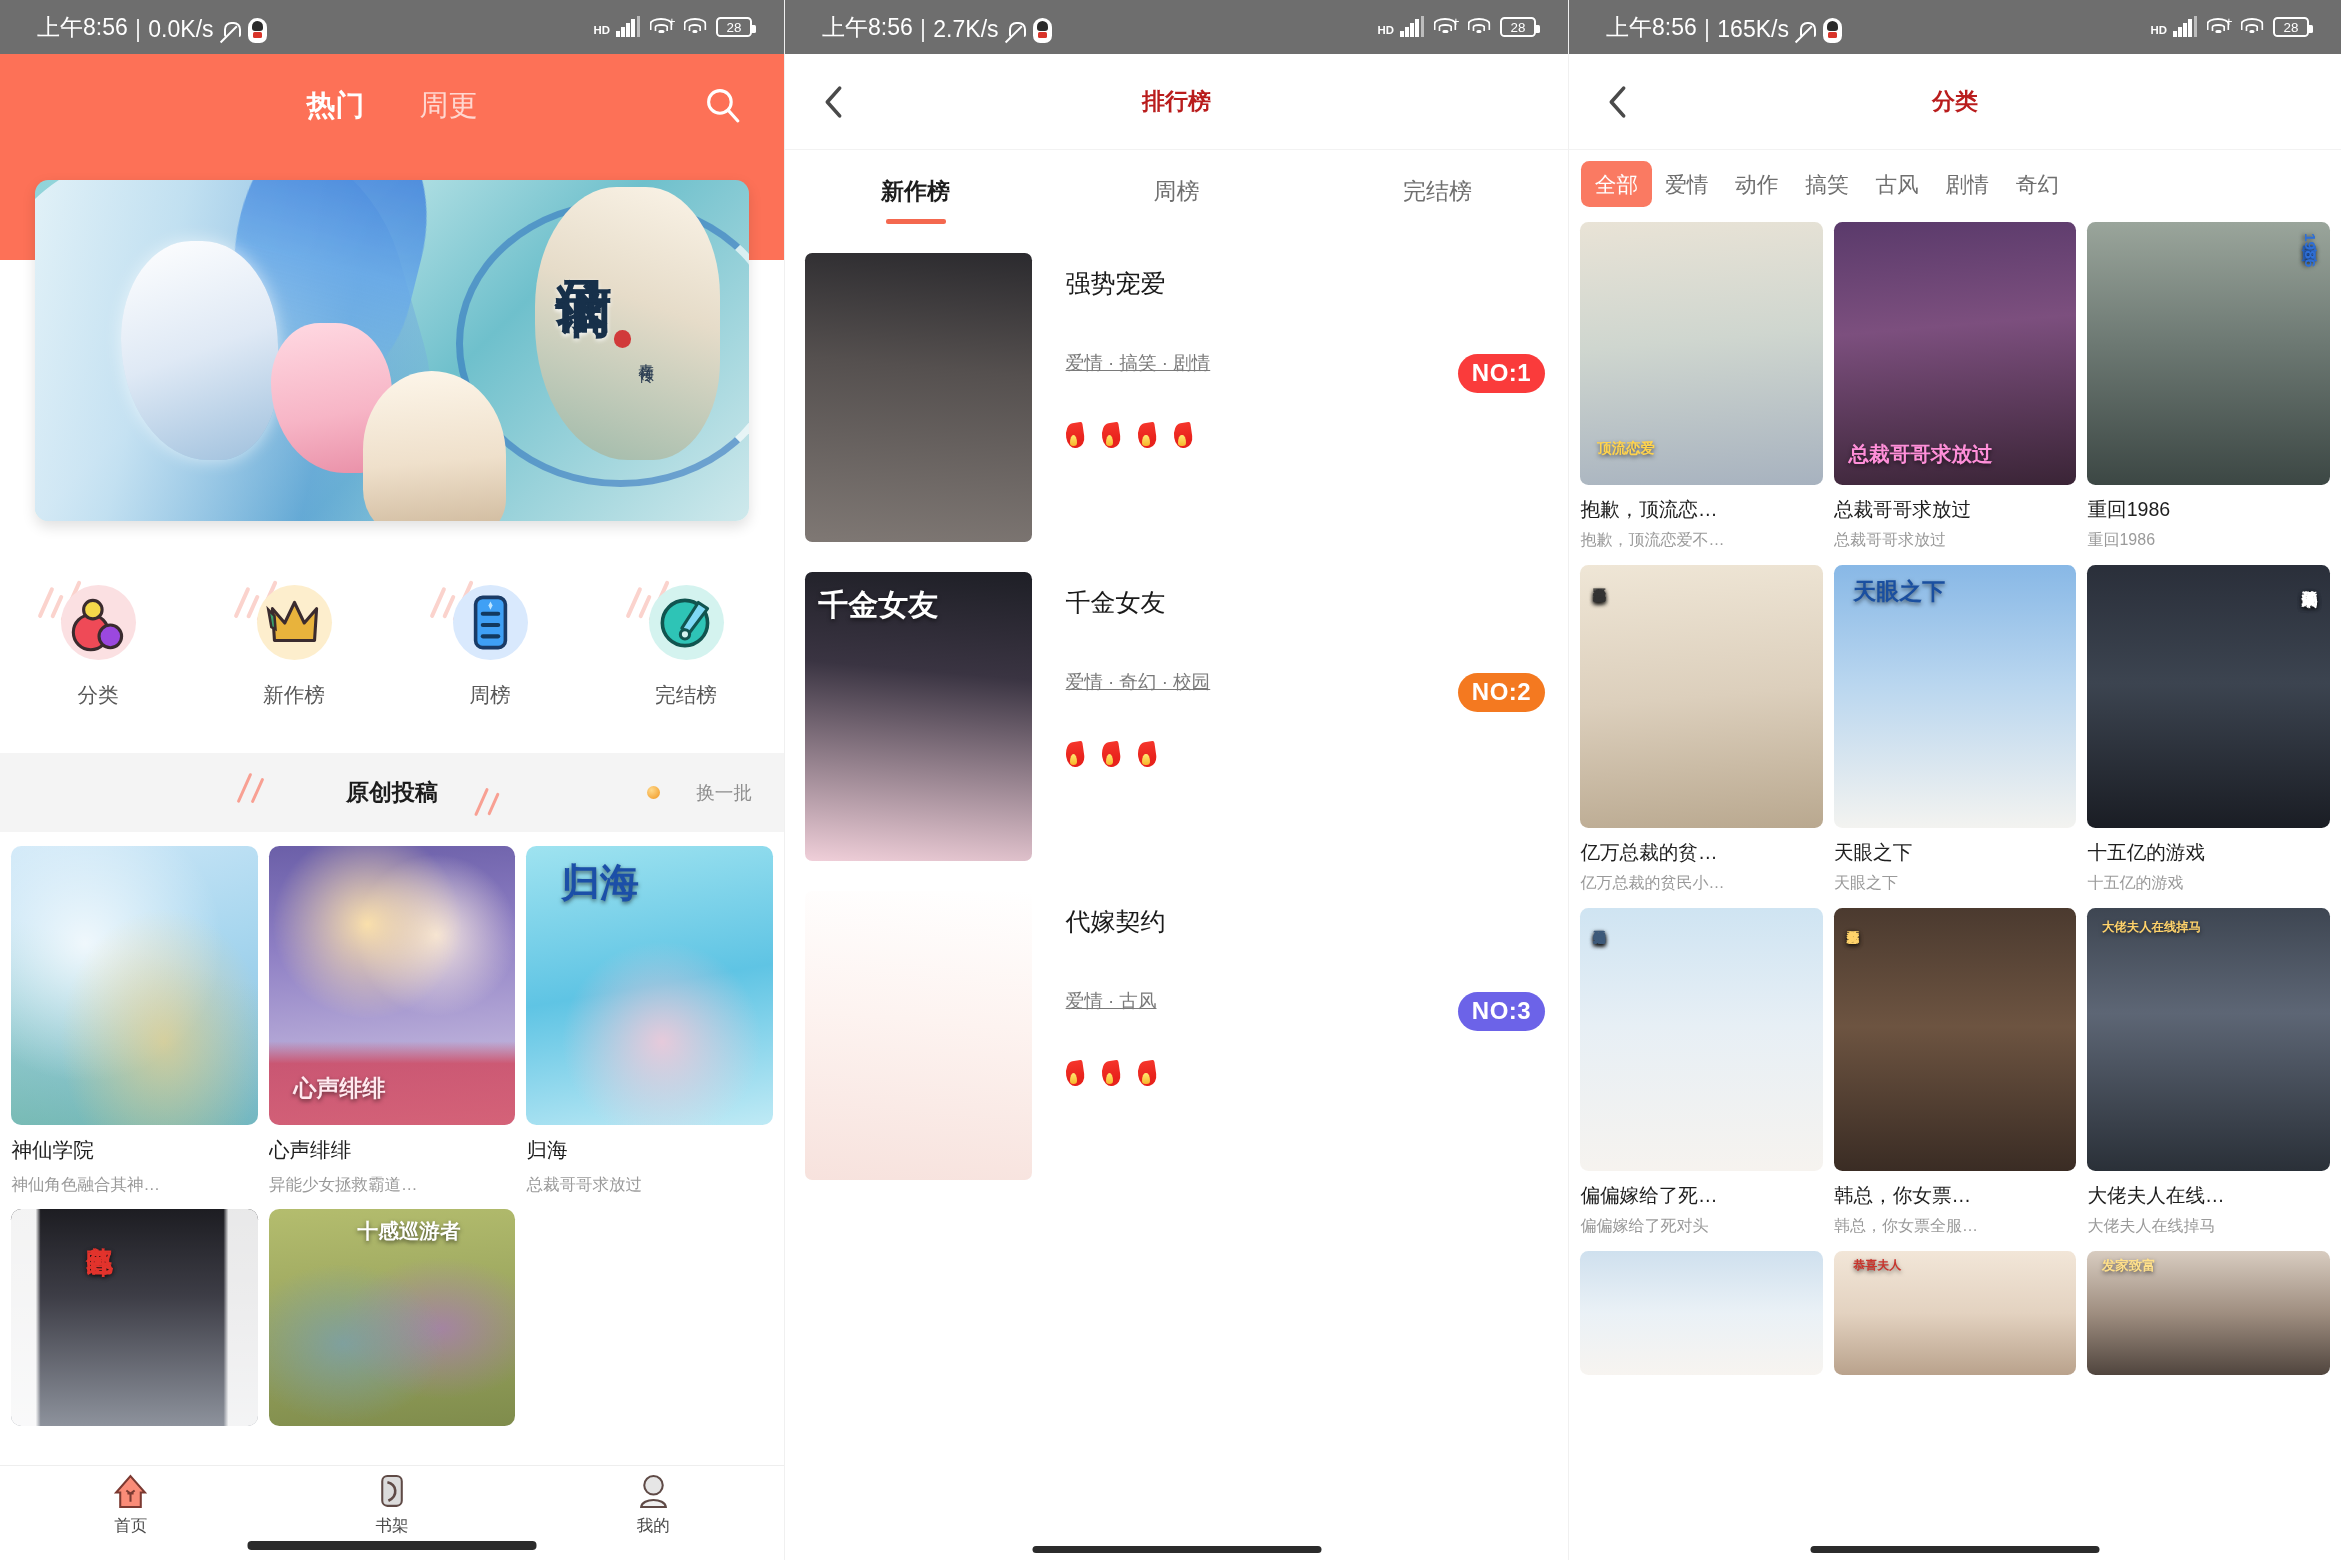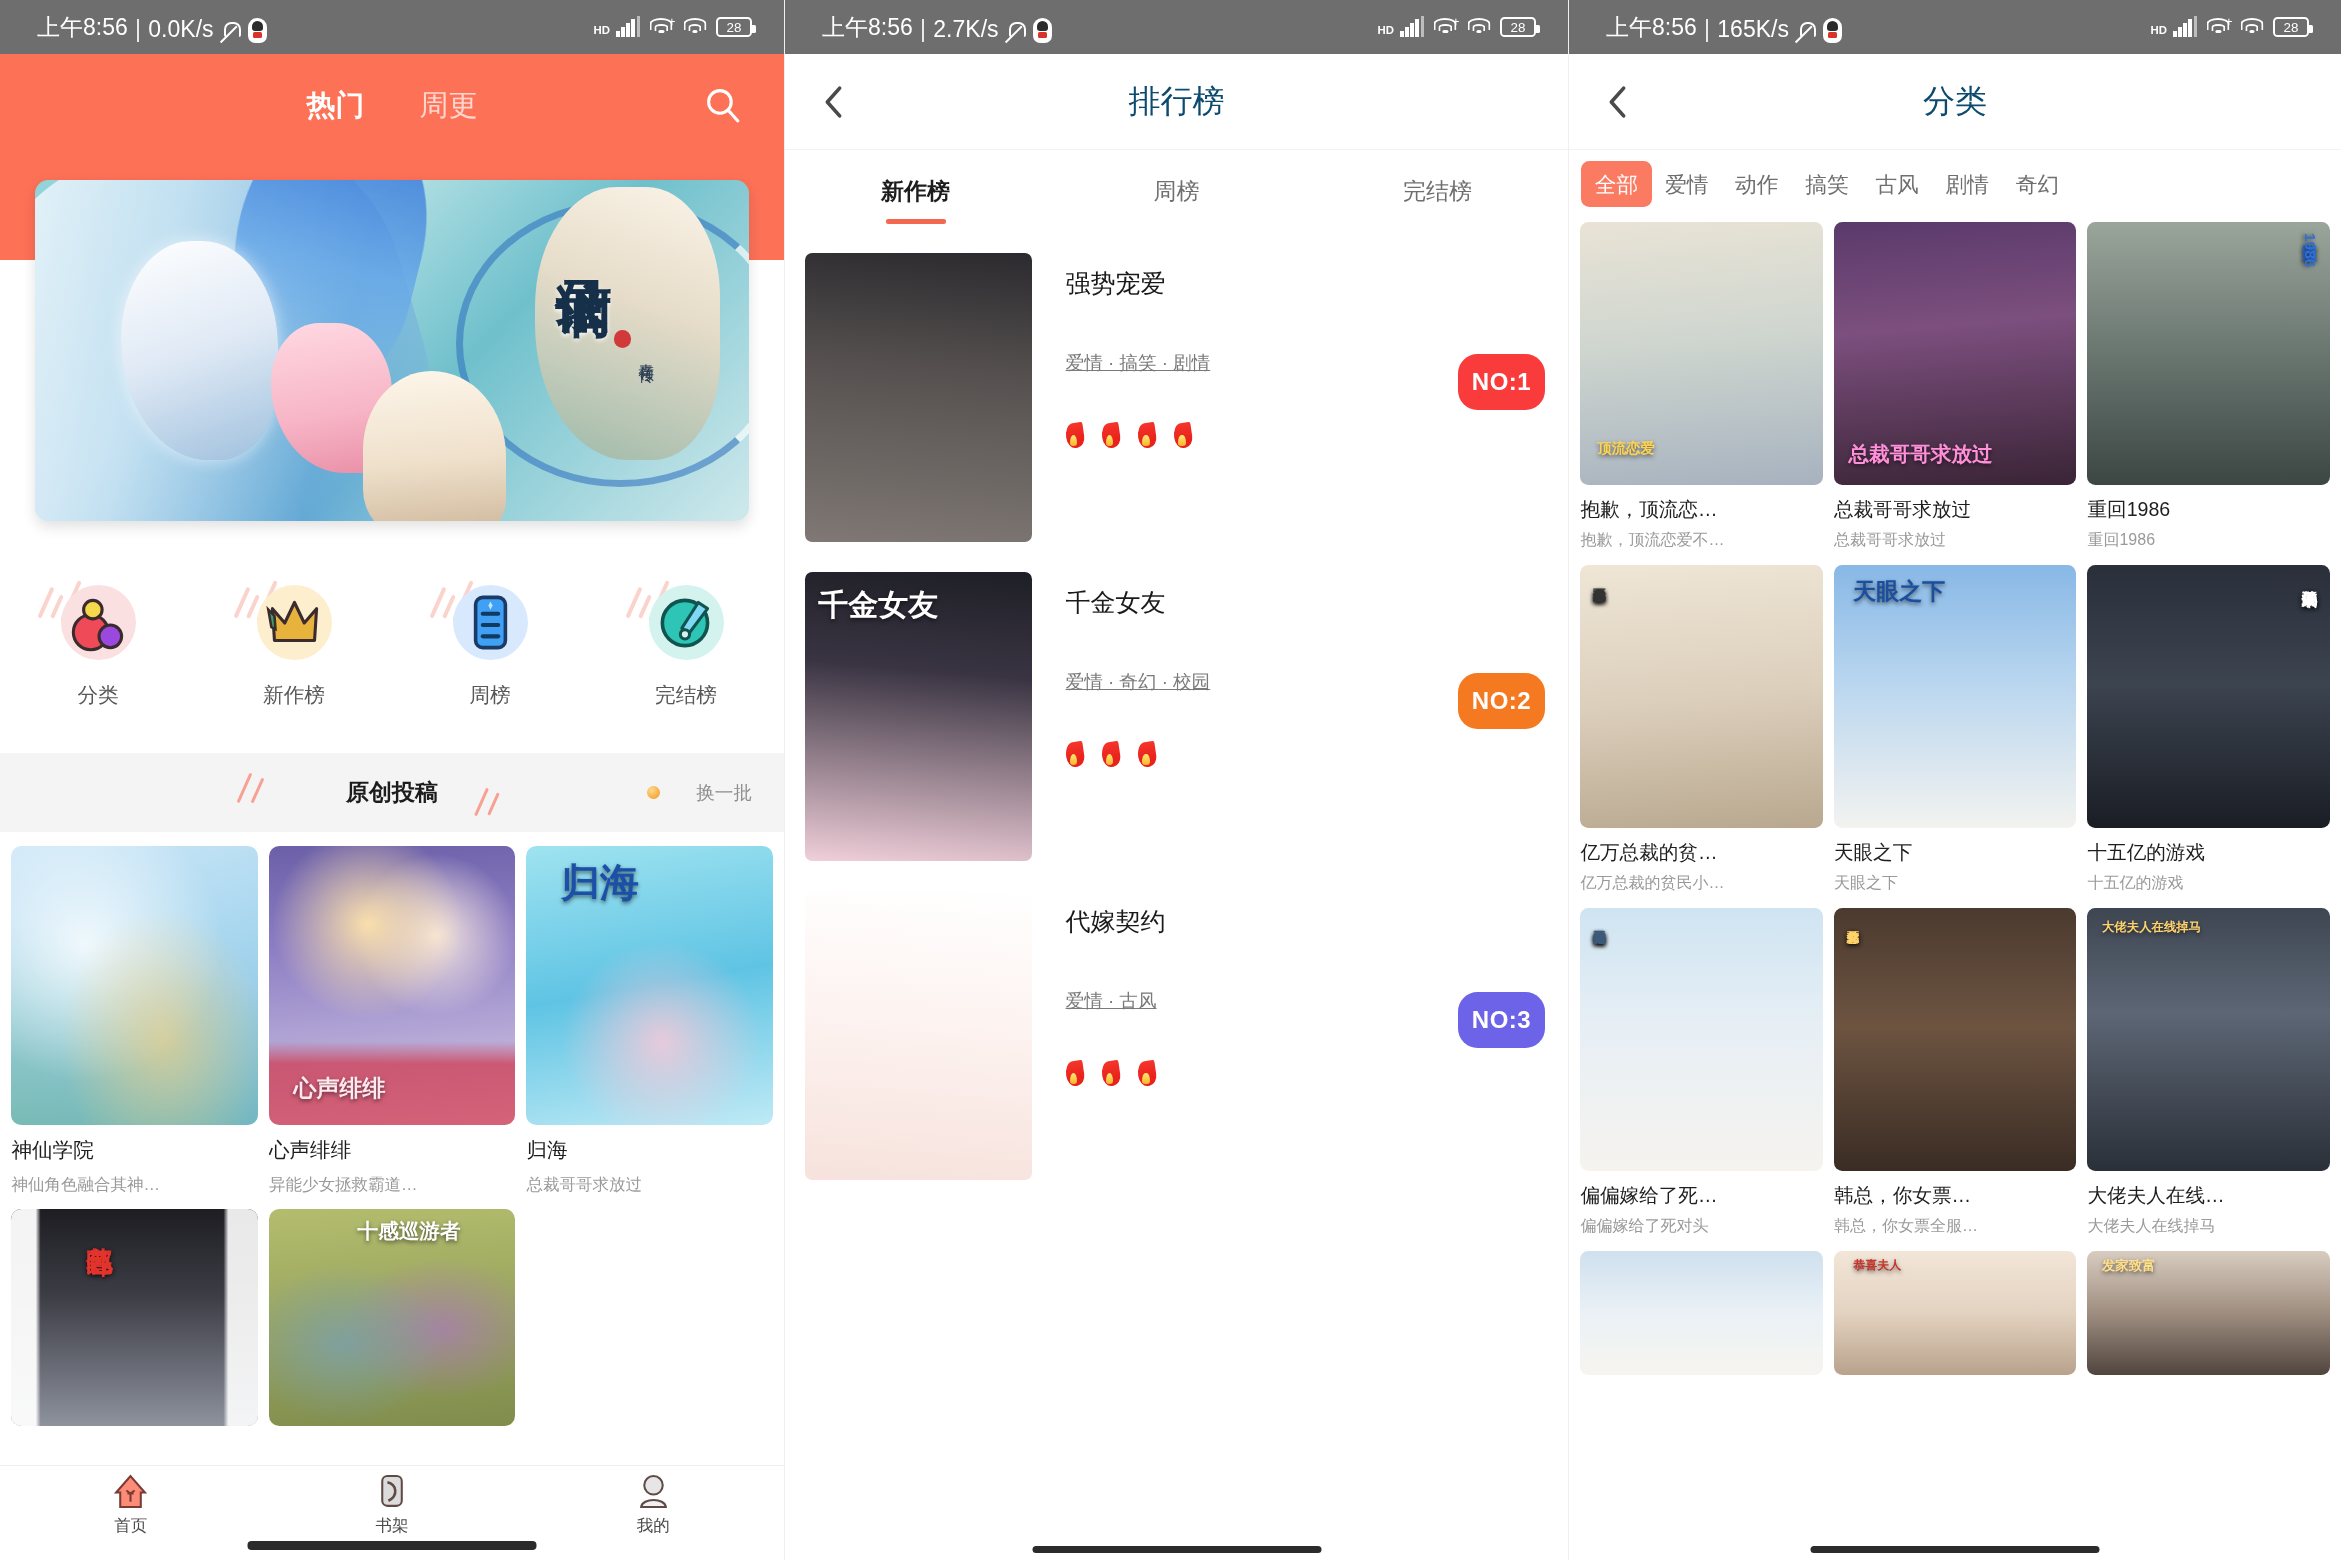--- a/index.html
+++ b/index.html
@@ -198,21 +198,21 @@
 
   
   .navbar {
     height: 96px; display: flex; align-items: center; justify-content: center;
     position: relative; background: #fff; border-bottom: 1px solid #f2f2f2;
   }
   .nav-back {
     position: absolute; left: 31px; top: 50%; transform: translateY(-50%);
     width: 36px; height: 36px;
   }
-  .nav-title { font-size: 32px; color: #0c4a6e; }
+  .nav-title { font-size: 23px; color: #b91c1c; font-weight: bold; }
 
   .seg-tabs { height: 83px; display: flex; align-items: center; }
   .seg { flex: 1; text-align: center; position: relative; font-size: 23px; color: #6f6f6f; }
   .seg.active { color: #1c1c1c; font-weight: bold; }
   .seg.active::after {
     content: ""; position: absolute; left: 50%; transform: translateX(-50%);
     bottom: -16.5px; width: 60px; height: 4.1px; background: #f4684f; border-radius: 2.1px;
   }
 
   
@@ -230,21 +230,21 @@
     border-radius: 50% 12% 50% 50% / 58% 10% 46% 50%;
     transform: rotate(-8deg);
   }
   .flame .inner {
     position:absolute; left: 4.6px; bottom: 2.1px; width: 7.2px; height: 11.4px;
     background: linear-gradient(180deg,#ffe873,#f7b62a);
     border-radius: 50% 50% 50% 50% / 70% 70% 30% 30%;
   }
   .no-badge {
     position: absolute; right: 23px; top: 101px;
-    min-width: 87px; height: 56px; border-radius: 19.6px;
+    min-width: 87px; height: 39px; border-radius: 19.6px;
     display: flex; align-items: center; justify-content: center;
     color: #fff; font-size: 24px; font-weight: bold; letter-spacing: 0.5px;
     padding: 0 11.4px;
   }
 
   
   .chips { display: flex; align-items: center; gap: 0; padding: 11.4px 7.2px 0 12.4px; }
   .chip {
     font-size: 21.7px; color: #6f6f6f; padding: 8.3px 13.4px; border-radius: 8.3px; white-space: nowrap;
   }

